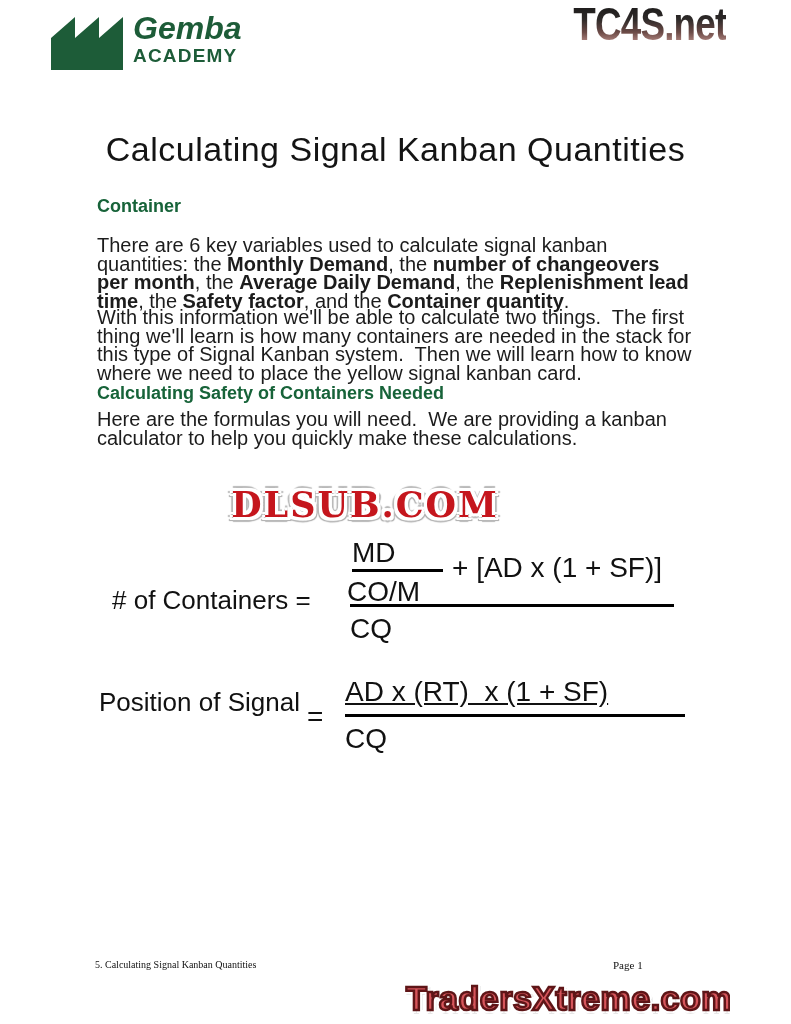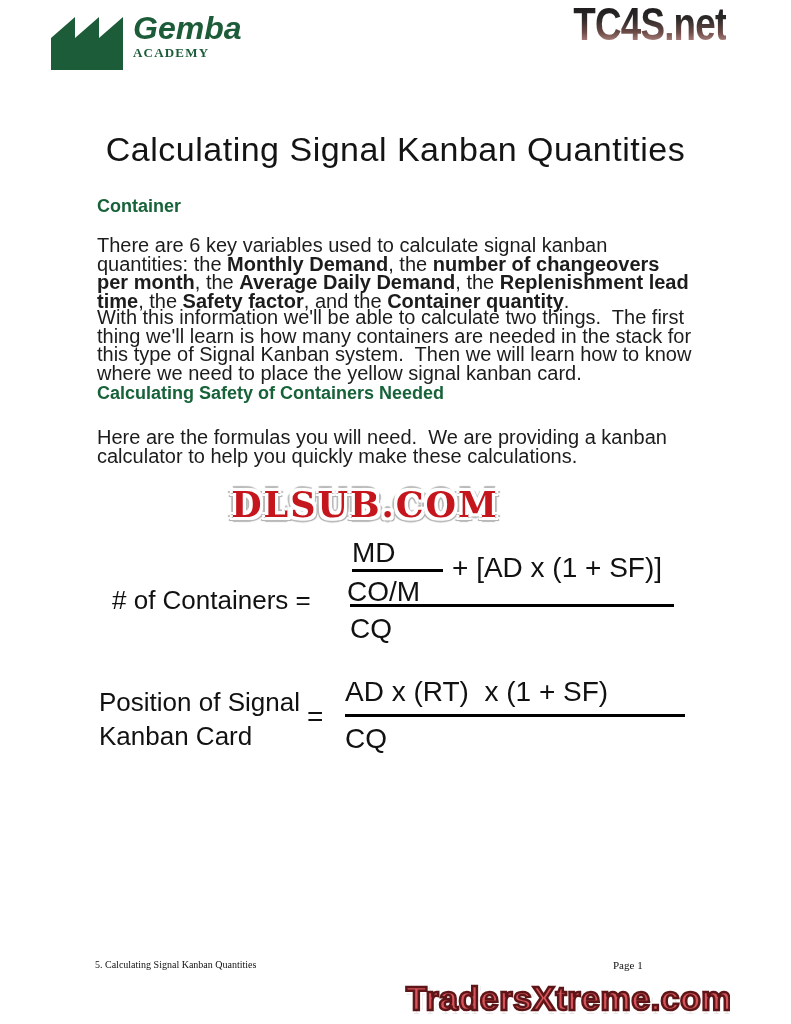--- a/index.html
+++ b/index.html
@@ -13,42 +13,42 @@
   *{margin:0;padding:0;box-sizing:border-box;}
   html,body{background:#ffffff;}
   body{width:791px;height:1024px;font-family:"Liberation Sans",sans-serif;color:var(--text);}
   .page{position:relative;width:730px;height:1024px;background:#ffffff;overflow:hidden;}
 
   
   .logo{position:absolute;left:48px;top:12px;display:flex;align-items:flex-start;gap:7px;}
   .logo-icon{display:block;}
   .logo-text{display:flex;flex-direction:column;line-height:1;}
   .logo-name{font-size:32px;font-weight:700;font-style:italic;color:var(--logo-green);letter-spacing:0;}
-  .logo-sub{font-size:13px;font-weight:700;color:var(--logo-green);letter-spacing:1.2px;margin-top:2px;font-family:Liberation Serif, serif;}
+  .logo-sub{font-size:19px;font-weight:700;color:var(--logo-green);letter-spacing:1.2px;margin-top:2px;}
 
   .wm-top{
     position:absolute;right:4px;top:1px;
     font-size:46px;font-weight:700;line-height:1;
     transform:scaleX(0.80);transform-origin:100% 0;
     background:linear-gradient(180deg,#161616 0%,#2e2a29 40%,#6c4b47 68%,#a37a75 85%,#d8c3bf 100%);
     -webkit-background-clip:text;background-clip:text;color:transparent;
     letter-spacing:-1px;
   }
 
   
   .doc-title{position:absolute;top:130px;left:0;width:791px;text-align:center;
     font-size:34px;font-weight:400;color:#141414;letter-spacing:0.5px;}
   .h-green{position:absolute;left:97px;font-size:18px;font-weight:700;color:var(--green);}
   .h-overview{top:196px;}
   .h-containers{top:383px;}
   .para{position:absolute;left:97px;width:596px;font-size:20px;line-height:18.6px;
     color:var(--text);white-space:pre-wrap;}
   .p1{top:236px;}
   .p2{top:308px;}
-  .p3{top:428px;}
+  .p3{top:410px;}
   .para .b{font-weight:700;}
 
   
   .wm-center{
     position:absolute;top:484px;left:50%;transform:translateX(-50%);
     font-family:"DejaVu Serif",serif;font-weight:700;font-size:35px;letter-spacing:2px;
     color:var(--dlsub-red);
     text-shadow:
       -3px -3px 0 #fff, 3px -3px 0 #fff, -3px 3px 0 #fff, 3px 3px 0 #fff,
       -3px 0 0 #fff, 3px 0 0 #fff, 0 -3px 0 #fff, 0 3px 0 #fff,
@@ -66,21 +66,21 @@
   .f1-md{left:352px;top:537px;width:91px;}
   .f1-innerline{left:352px;top:569px;width:91px;}
   .f1-com{left:347px;top:576px;width:101px;}
   .f1-plus{left:452px;top:552px;}
   .f1-mainline{left:350px;top:604px;width:324px;}
   .f1-cq{left:350px;top:613px;width:324px;}
 
   .f2-label1{left:99px;top:687px;}
   .f2-label2{left:99px;top:721px;}
   .f2-eq{left:307px;top:701px;}
-  .f2-num{left:345px;top:676px;width:340px;}
+  .f2-num{left:345px;top:676px;width:340px;text-decoration:underline;}
   .f2-line{left:345px;top:714px;width:340px;}
   .f2-cq{left:345px;top:723px;width:340px;}
 
   
   .footer-left{position:absolute;left:95px;top:959px;font-family:"Liberation Serif",serif;font-size:10px;color:#111;}
   .footer-right{position:absolute;left:613px;top:959px;font-family:"Liberation Serif",serif;font-size:11px;color:#111;}
   .wm-bottom{
     position:absolute;right:-2px;top:981px;
     font-size:34px;font-weight:700;letter-spacing:0.5px;line-height:1;
     color:var(--traders-red);
@@ -120,21 +120,20 @@
 
   <div class="flabel f1-label"># of Containers =</div>
   <div class="ftext fcenter f1-md">MD</div>
   <div class="fline f1-innerline"></div>
   <div class="ftext fcenter f1-com">CO/M</div>
   <div class="ftext f1-plus">+ [AD x (1 + SF)]</div>
   <div class="fline f1-mainline"></div>
   <div class="ftext fcenter f1-cq">CQ</div>
 
   <div class="flabel f2-label1">Position of Signal</div>
-  <div class="flabel f2-label2">Kanban Card</div>
   <div class="ftext f2-eq">=</div>
   <div class="ftext fcenter f2-num">AD x (RT)  x (1 + SF)</div>
   <div class="fline f2-line"></div>
   <div class="ftext fcenter f2-cq">CQ</div>
 
   <div class="footer-left">5. Calculating Signal Kanban Quantities</div>
   <div class="footer-right">Page 1</div>
   <div class="wm-bottom">TradersXtreme.com</div>
 
 </div>

